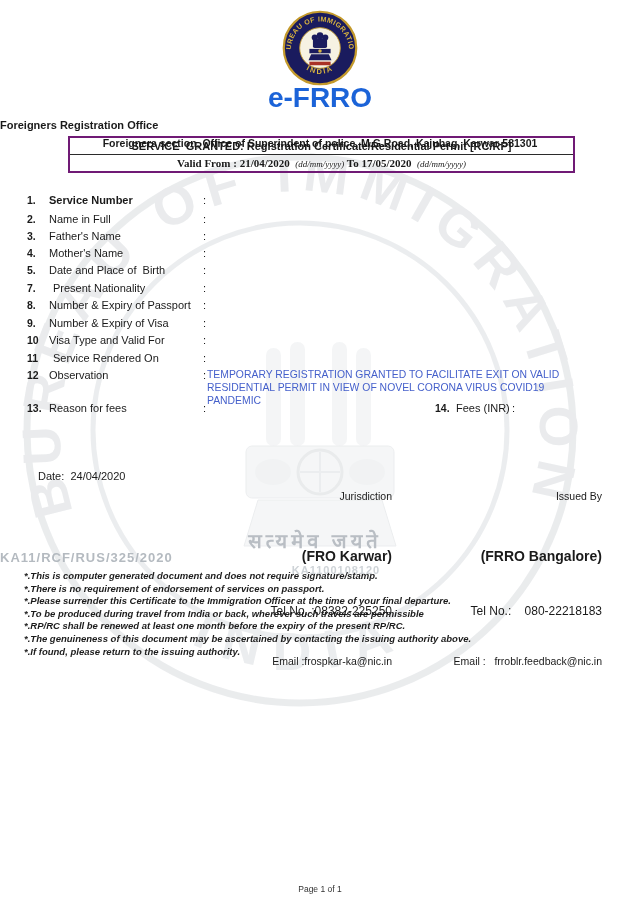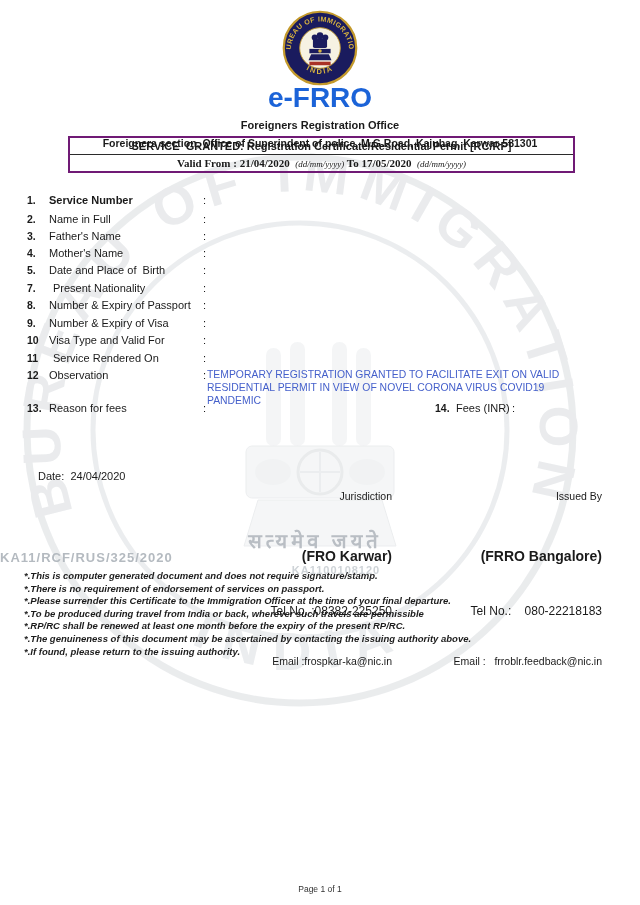--- a/index.html
+++ b/index.html
@@ -9,21 +9,21 @@
     font-family:"Liberation Sans","DejaVu Sans",sans-serif;
   }
   .layer{position:absolute;inset:0;}
   .content{z-index:2;}
   .watermark-svg{position:absolute;left:0;top:0;width:640px;height:905px;z-index:1;}
 
   
   .emblem{position:absolute;left:281px;top:10px;width:78px;height:76px;}
   .brand{position:absolute;left:0;right:0;top:82px;text-align:center;
          font-size:28px;font-weight:bold;color:#1b63d8;}
-  .office-line{position:absolute;left:0;right:0;top:119px;text-align:center;
+  .office-line{position:absolute;left:0;right:0;top:119px;text-align:left;
          font-size:11px;font-weight:bold;}
   .address-line{position:absolute;left:0;right:0;top:137px;text-align:center;
          font-size:10.5px;font-weight:bold;white-space:pre;}
   .svc-box{position:absolute;left:68px;top:136px;width:503px;border:2px solid #701a75;background:transparent;}
   .svc-row1{border-bottom:1.5px solid #2b2b2b;text-align:center;font-weight:bold;
          font-size:11px;padding:2px 0;white-space:pre;}
   .svc-row2{text-align:center;font-size:11px;padding:2px 0;white-space:pre;font-family:Liberation Serif, serif;}
   .svc-row2 .b{font-weight:bold;}
   .svc-row2 .fmt{font-style:italic;font-size:9px;font-weight:normal;}
 

